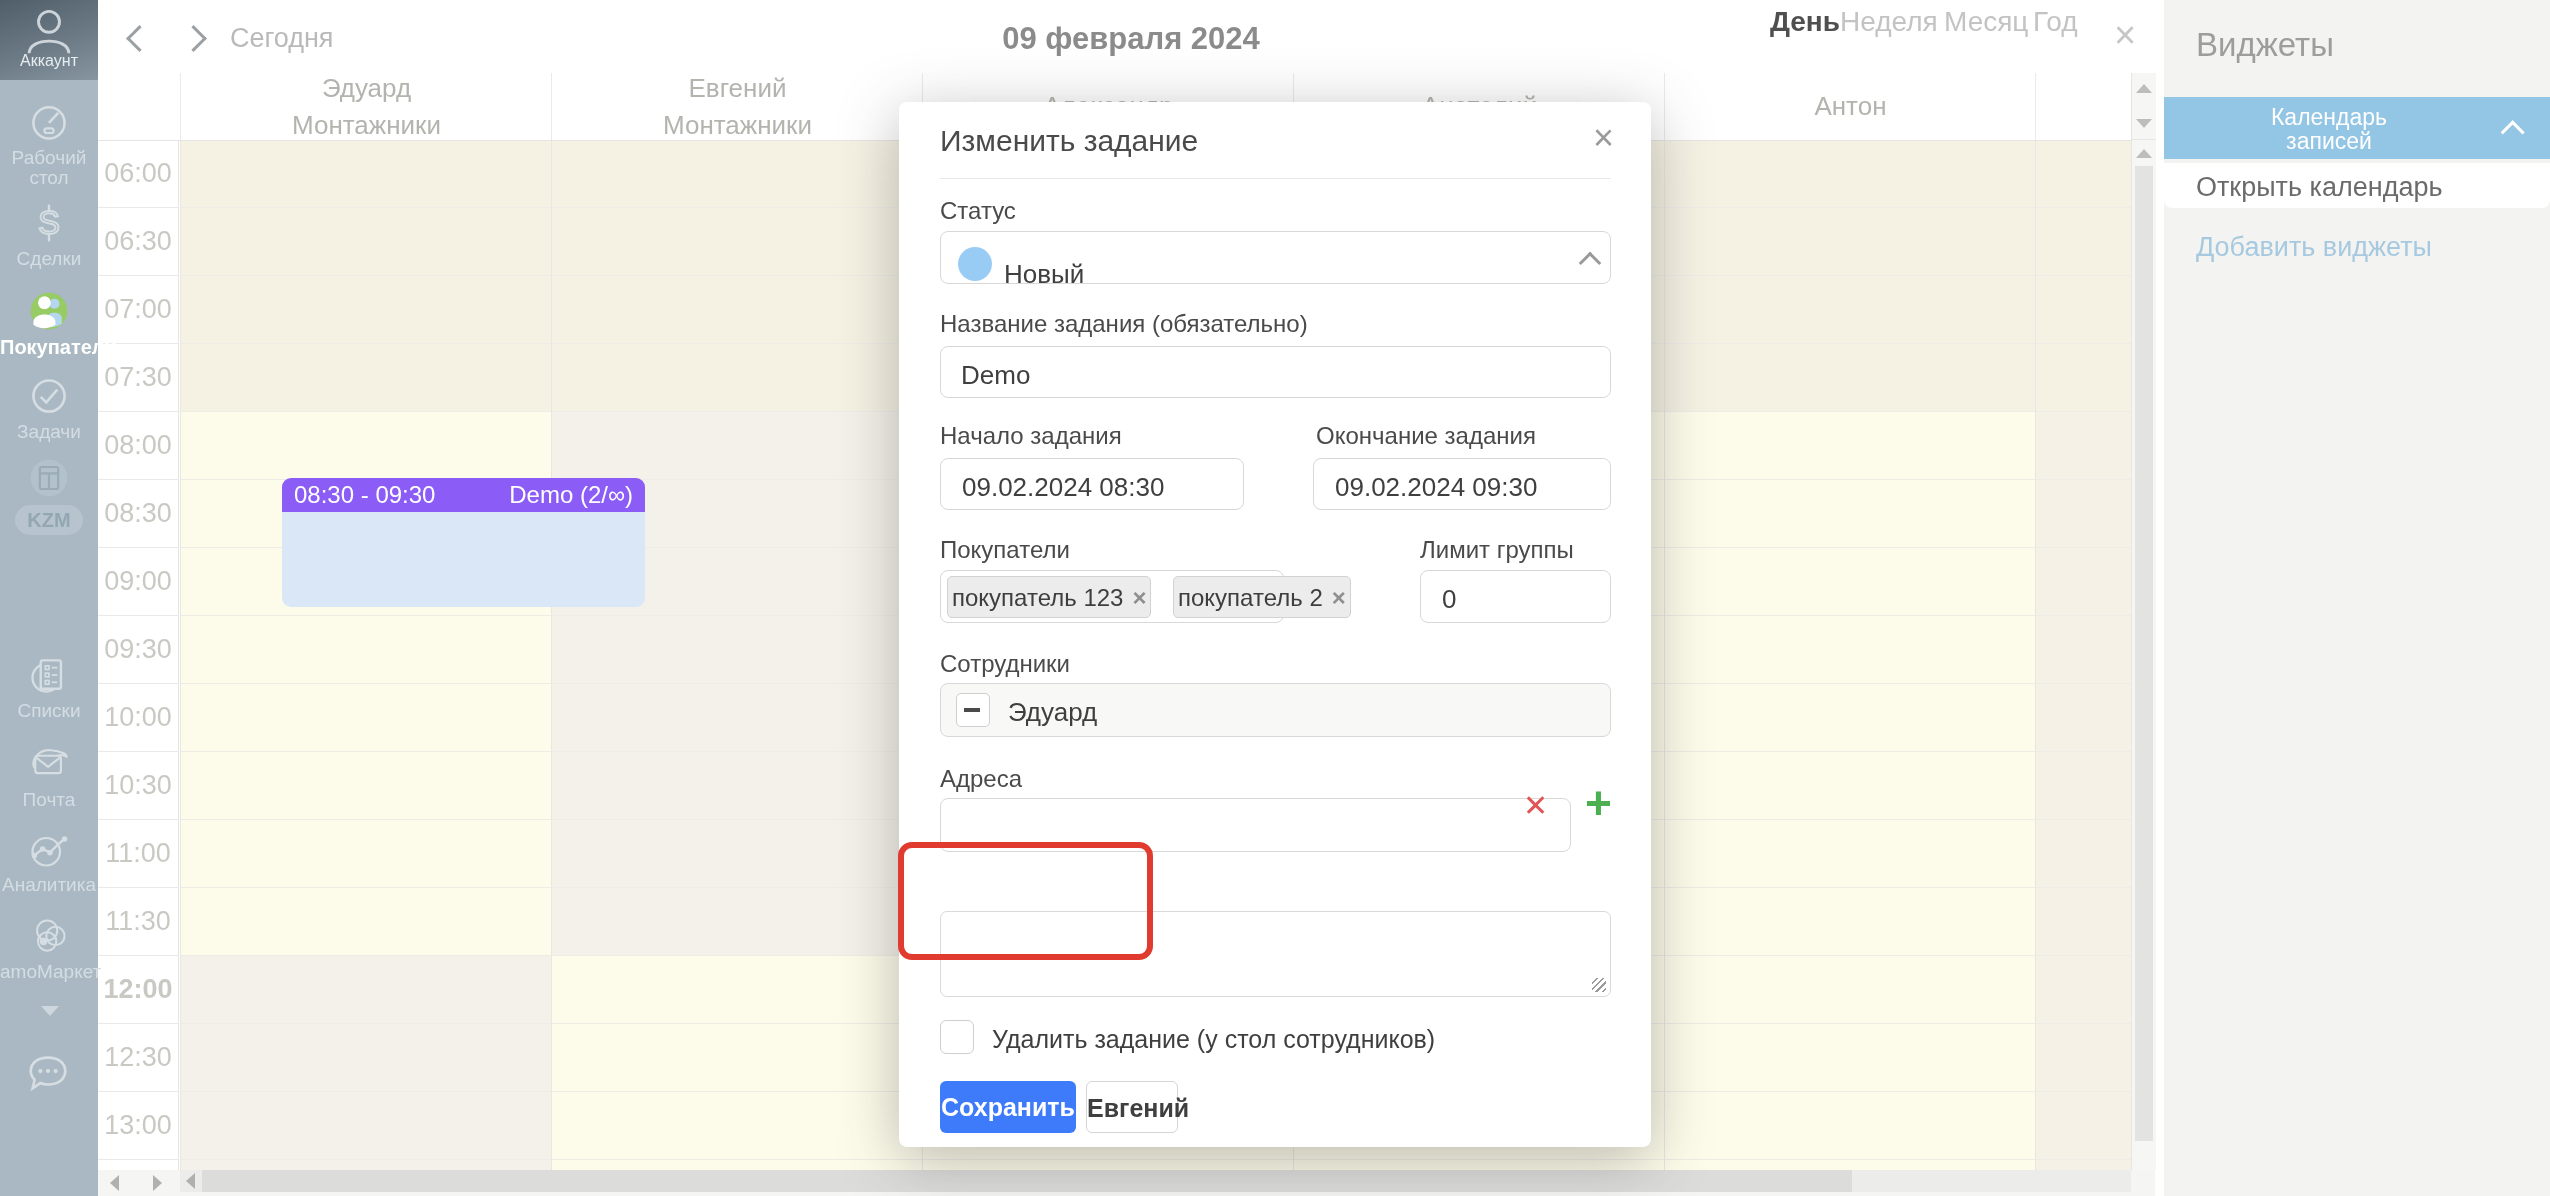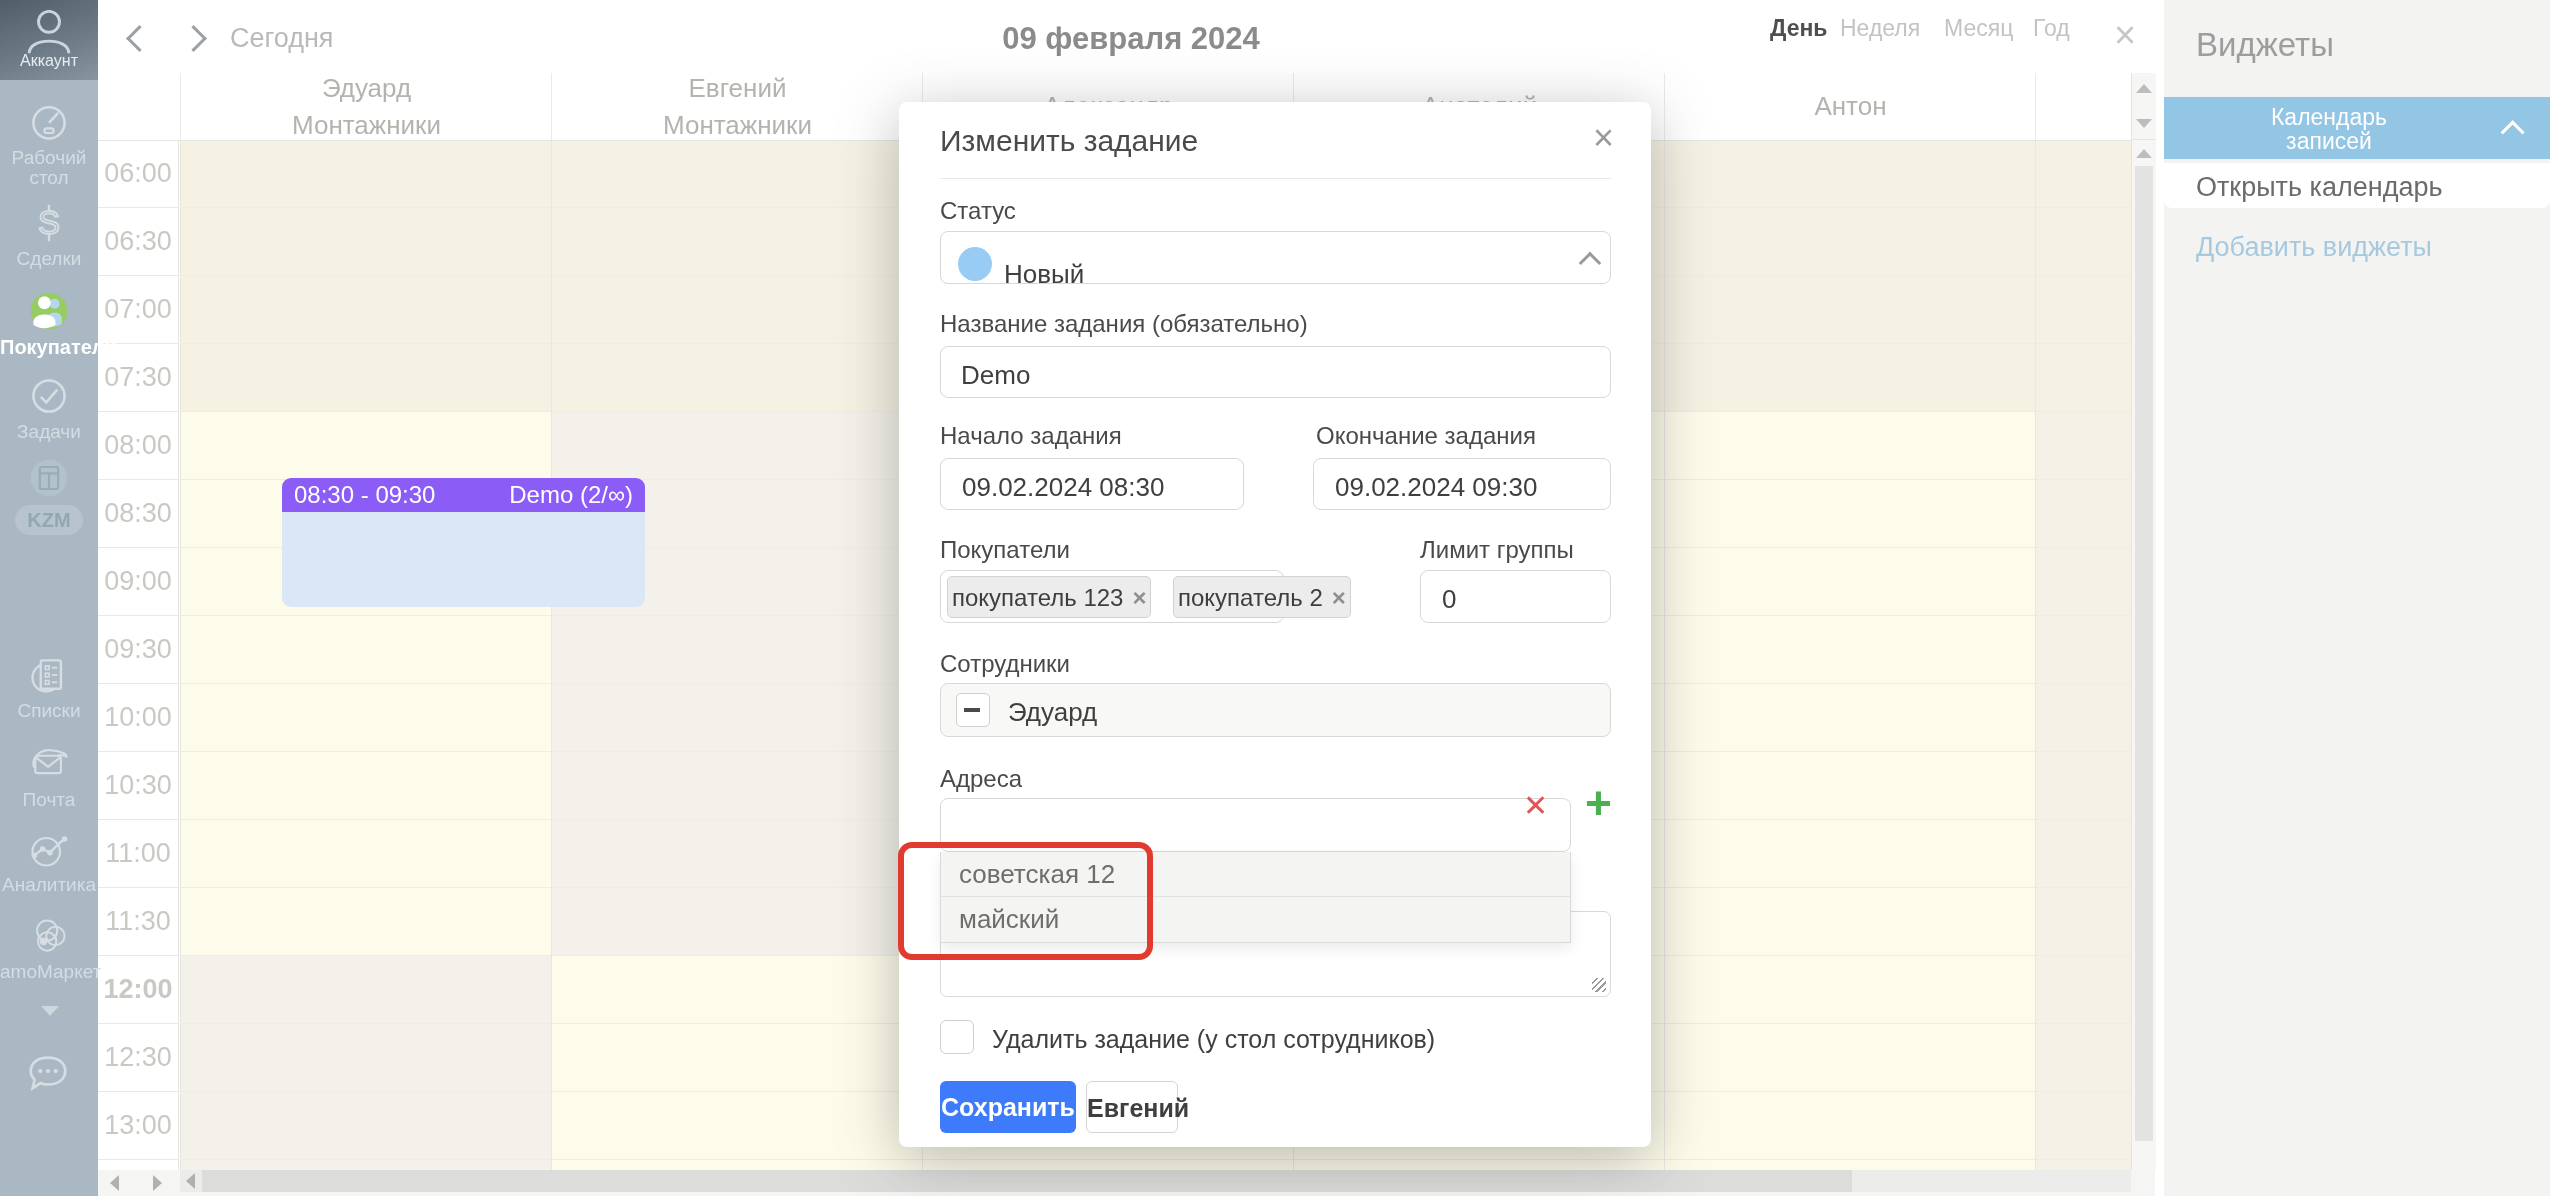--- a/index.html
+++ b/index.html
@@ -16,21 +16,21 @@
   .sb-label.active{color:#ffffff;font-weight:bold;font-size:20px;}
   .kzm-pill{position:absolute;left:15px;width:68px;height:30px;border-radius:15px;background:#b7c4cd;color:#93a7b2;font-weight:bold;font-size:20px;line-height:30px;text-align:center;}
   .sb-chev{position:absolute;left:41px;width:0;height:0;border-left:9px solid transparent;border-right:9px solid transparent;border-top:10px solid #cdd7dd;}
   
   #topbar{left:98px;top:0;width:2066px;height:73px;background:#fff;z-index:4;}
   .nav-chev{position:absolute;top:29px;width:16px;height:16px;border-left:3px solid #9aa0a3;border-bottom:3px solid #9aa0a3;cursor:pointer;}
   .nav-chev.left{transform:rotate(45deg);left:32px;}
   .nav-chev.right{transform:rotate(225deg);left:86px;}
   #today-btn{left:132px;top:23px;font-size:27px;color:#b9b9b9;cursor:pointer;}
   #bar-date{left:0;top:21px;width:2066px;text-align:center;font-size:31px;font-weight:bold;color:#8b8b8b;}
-  .view-link{position:absolute;top:15px;font-size:23px;color:#c3c3c3;cursor:pointer;}
+  .view-link{position:absolute;top:6px;font-size:28px;color:#c3c3c3;cursor:pointer;}
   .view-link.active{color:#4f4f4f;font-weight:bold;}
   #cal-close{left:2016px;top:16px;font-size:38px;color:#c6c6c6;cursor:pointer;line-height:38px;}
   
   #cal-header{left:98px;top:73px;width:2057px;height:67px;background:#fff;border-bottom:1px solid #e5e5e1;z-index:2;}
   .col-head{position:absolute;top:0;height:67px;color:#b4b4ae;font-size:26px;text-align:center;display:flex;flex-direction:column;justify-content:center;gap:6px;border-left:1px solid #eceae5;}
   #grid{left:98px;top:140px;width:2057px;height:1030px;overflow:hidden;z-index:1;}
   .gcol{position:absolute;top:0;border-left:1px solid #e9e7e1;}
   .gcell{position:absolute;left:0;width:100%;border-bottom:1px solid #edece6;box-sizing:border-box;}
   .tlabel{position:absolute;left:0;width:81px;background:#fff;border-bottom:1px solid #e9e9e7;border-right:1px solid #e6e4de;box-sizing:border-box;color:#c9c9c3;font-size:27px;display:flex;align-items:center;justify-content:center;}
   #event{left:184px;top:338px;width:363px;height:129px;border-radius:9px;overflow:hidden;z-index:2;cursor:pointer;}
@@ -432,24 +432,20 @@
 
     <div class="m-label" style="left:41px;top:663px;">Адреса</div>
     <div class="m-input" style="left:41px;top:696px;width:631px;height:54px;"></div>
     <span id="addr-clear" class="m-abs">✕</span>
     <span id="addr-add" class="m-abs">+</span>
 
     <div id="textarea" class="m-abs">
       <span id="resize-h"></span>
     </div>
 
-    <div id="dropdown" class="m-abs">
-        <div class="dd-opt first" style="top: 0px;">советская 12</div>
-        <div class="dd-opt" style="top: 45px;">майский</div>
-      </div>
     <div id="redbox" class="m-abs"></div>
 
     <div id="del-check" class="m-abs"></div>
     <div id="del-label" class="m-abs">Удалить задание (у стол сотрудников)</div>
     <div id="btn-save" class="btn" style="background: rgb(62, 123, 250);">Сохранить</div>
     <div id="btn-close" class="btn">Евгений</div>
   </div>
 
 </div>
 

